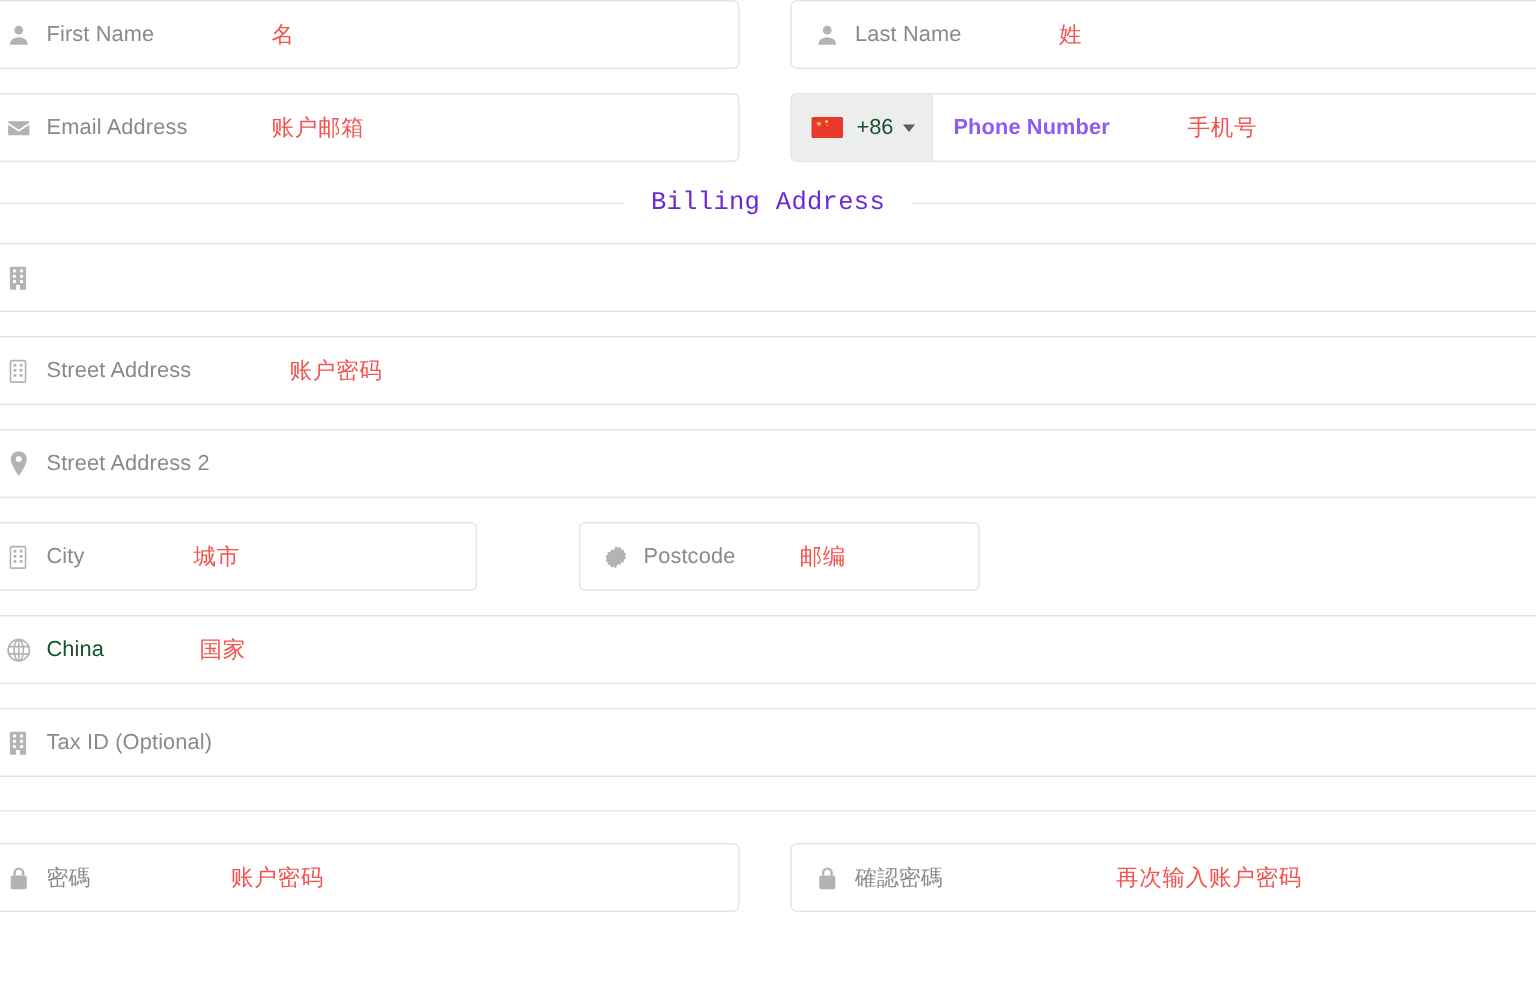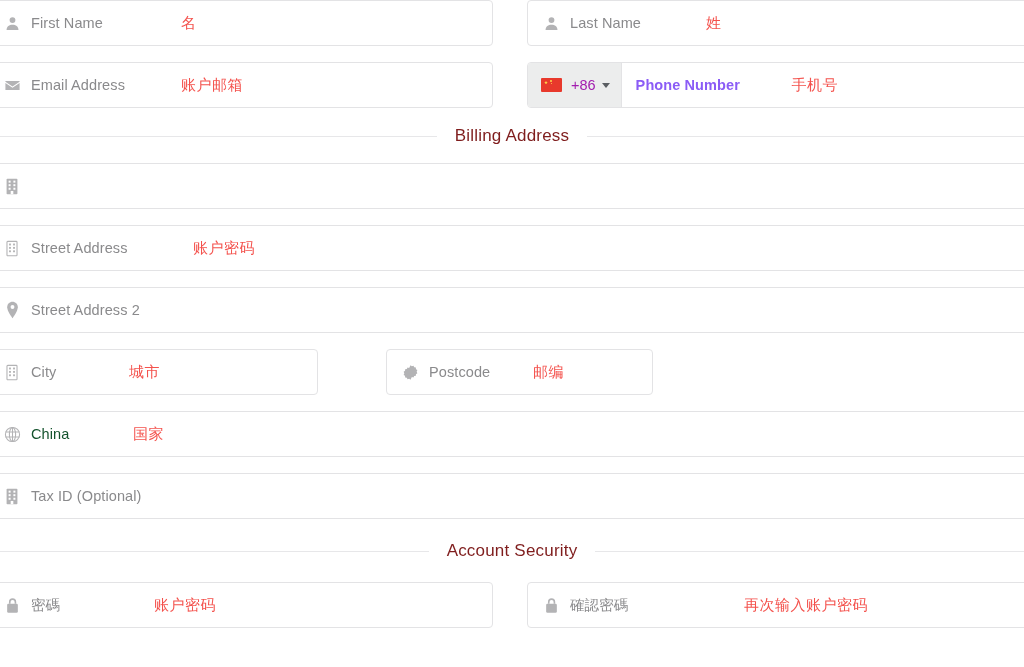--- a/index.html
+++ b/index.html
@@ -97,23 +97,24 @@
   }
   .divider .line {
     flex: 1 1 auto;
     height: 1px;
     background: #e7e7e9;
   }
   .divider .dtext {
     flex: none;
     padding: 0 18px;
     font-size: 17px;
-    color: #7f1d1d;
+    color: #6d28d9;
     letter-spacing: 0.2px;
     white-space: nowrap;
+    font-family: Liberation Mono, monospace;
   }
   .divider-wrap { padding: 18px 0 17px 0; }
   .divider-wrap.sec2 { padding: 22px 0 21px 0; }
 
   
   .field.phone { padding: 0; }
   .phone-prefix {
     height: 100%;
     display: flex;
     align-items: center;
@@ -148,21 +149,21 @@
   }
   .flag .star-sm2 {
     position: absolute;
     left: 9.5px; top: 4.5px;
     width: 1.6px; height: 1.6px;
     background: #ffd94a;
     border-radius: 50%;
   }
   .dialcode {
     font-size: 14.5px;
-    color: #a21caf;
+    color: #14532d;
     margin-right: 6px;
   }
   .caret {
     width: 0; height: 0;
     border-left: 4px solid transparent;
     border-right: 4px solid transparent;
     border-top: 5px solid #5a5e62;
     flex: none;
   }
   .phone-input-area {
@@ -358,21 +359,20 @@
             <rect x="8.3" y="16.8" width="3.4" height="4.2" fill="#fff"></rect>
           </svg>
       </span>
       <span class="placeholder">Tax ID (Optional)</span>
     </div>
   </div>
 
   <div class="divider-wrap sec2">
     <div class="divider">
       <span class="line"></span>
-      <span class="dtext">Account Security</span>
       <span class="line"></span>
     </div>
   </div>
 
   <div class="row">
     <div class="field col-half">
       <span class="icon">
         <svg width="15" height="17" viewBox="0 0 18 21" fill="#b3b3b5">
             <path d="M4.6 8.2V6.1a4.4 4.4 0 019 0v2.1h-2V6.1a2.4 2.4 0 10-5 0v2.1z"></path>
             <rect x="2.4" y="8.2" width="13.2" height="11.4" rx="1.6"></rect>

